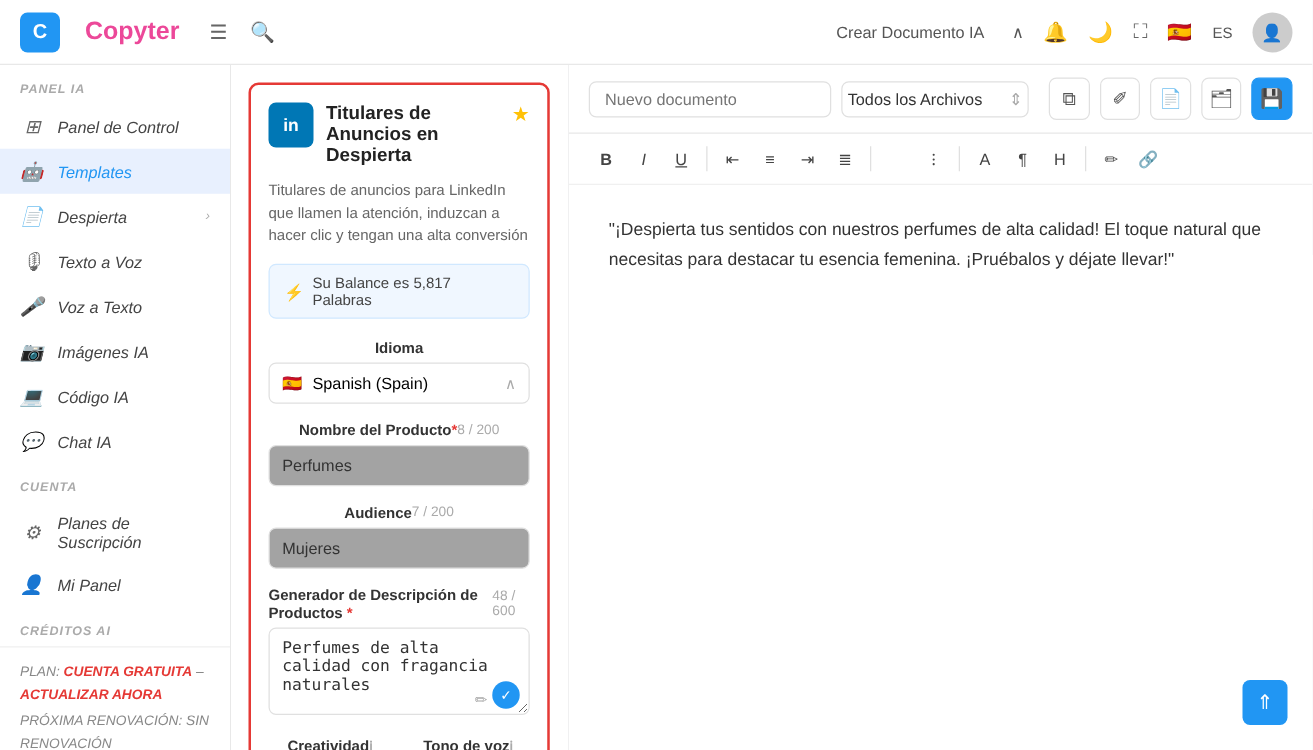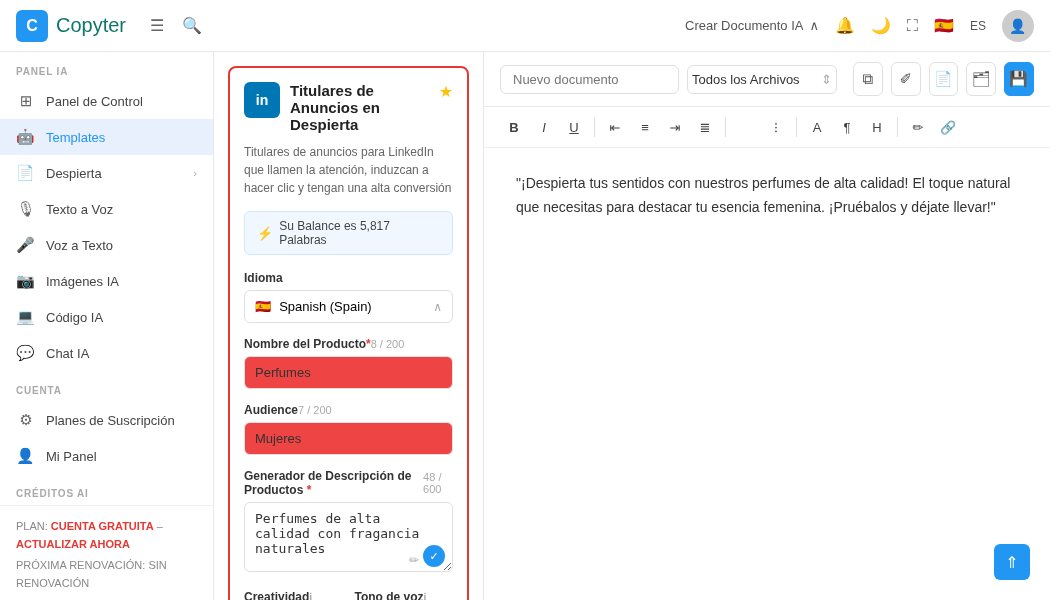--- a/index.html
+++ b/index.html
@@ -12,46 +12,47 @@
       flex-shrink: 0;
     }
     .logo-box {
       display: flex; align-items: center; gap: 8px; margin-right: 24px;
     }
     .logo-icon {
       width: 32px; height: 32px; background: #2196F3; border-radius: 6px;
       display: flex; align-items: center; justify-content: center;
       color: #fff; font-weight: bold; font-size: 16px;
     }
-    .logo-text { font-size: 20px; font-weight: 400; color: #0f766e; }
+    .logo-text { font-size: 20px; font-weight: 700; color: #ec4899; margin-left: 12px; }
     .topbar-icons { display: flex; align-items: center; gap: 18px; }
     .topbar-icon { color: #666; cursor: pointer; font-size: 16px; }
     .topbar-spacer { flex: 1; }
     .topbar-right { display: flex; align-items: center; gap: 16px; }
     .crear-btn {
-      display: flex; align-items: flex-start; gap: 6px;
+      display: flex; align-items: flex-start; gap: 22px;
       color: #555; font-size: 13px; cursor: pointer;
     }
     .topbar-action-icon { color: #666; font-size: 16px; cursor: pointer; }
     .flag-icon { font-size: 16px; }
     .lang-label { font-size: 12px; color: #555; }
     .avatar {
       width: 32px; height: 32px; border-radius: 50%; background: #ccc;
       display: flex; align-items: center; justify-content: center;
       color: #fff; font-size: 14px; cursor: pointer;
     }
 
     
     .main-layout { display: flex; flex: 1; overflow: hidden; }
 
     
     .sidebar {
-      width: 214px; background: #fff; border-right: 1px solid #e8e8e8;
+      width: 185px; background: #fff; border-right: 1px solid #e8e8e8;
       display: flex; flex-direction: column; flex-shrink: 0; overflow-y: auto;
       padding-bottom: 12px;
+      font-style: italic;
     }
     .sidebar-section-label {
       font-size: 10px; font-weight: 600; color: #aaa; letter-spacing: 0.8px;
       padding: 14px 16px 6px 16px; text-transform: uppercase;
     }
     .sidebar-item {
       display: flex; align-items: center; gap: 10px;
       padding: 9px 16px; cursor: pointer; color: #444; font-size: 13px;
       border-radius: 0; transition: background 0.15s;
     }
@@ -87,40 +88,40 @@
     .balance-box {
       background: #f0f7ff; border: 1px solid #d0e8ff; border-radius: 6px;
       padding: 7px 12px; display: flex; align-items: center; gap: 6px;
       margin-bottom: 16px; font-size: 12px; color: #444;
     }
     .balance-icon { color: #2196F3; font-size: 13px; }
 
     .form-group { margin-bottom: 14px; }
     .form-label {
       font-size: 12px; font-weight: 600; color: #333; margin-bottom: 5px;
-      display: flex; justify-content: flex-start; align-items: center;
+      display: flex; justify-content: center; align-items: center;
     }
     .form-label-count { font-size: 11px; color: #aaa; font-weight: 400; }
     .form-required { color: #e53935; }
 
     .select-wrapper {
       position: relative; border: 1px solid #e0e0e0; border-radius: 6px;
       background: #fff; overflow: hidden;
     }
     .select-box {
       display: flex; align-items: center; gap: 8px;
       padding: 8px 10px; cursor: pointer;
       justify-content: space-between;
     }
     .select-left { display: flex; align-items: center; gap: 8px; }
     .select-chevron { color: #aaa; font-size: 12px; }
 
     .text-input {
       width: 100%; border: 1px solid #e0e0e0; border-radius: 6px;
-      padding: 8px 10px; font-size: 13px; color: #333; background: #ef4444;
+      padding: 8px 10px; font-size: 13px; color: #333; background: #a3a3a3;
       outline: none;
     }
 
     .textarea-wrapper { position: relative; }
     .text-area {
       width: 100%; border: 1px solid #e0e0e0; border-radius: 6px;
       padding: 8px 10px; font-size: 13px; color: #333; background: #fff;
       outline: none; resize: vertical; min-height: 70px;
     }
     .textarea-check {

